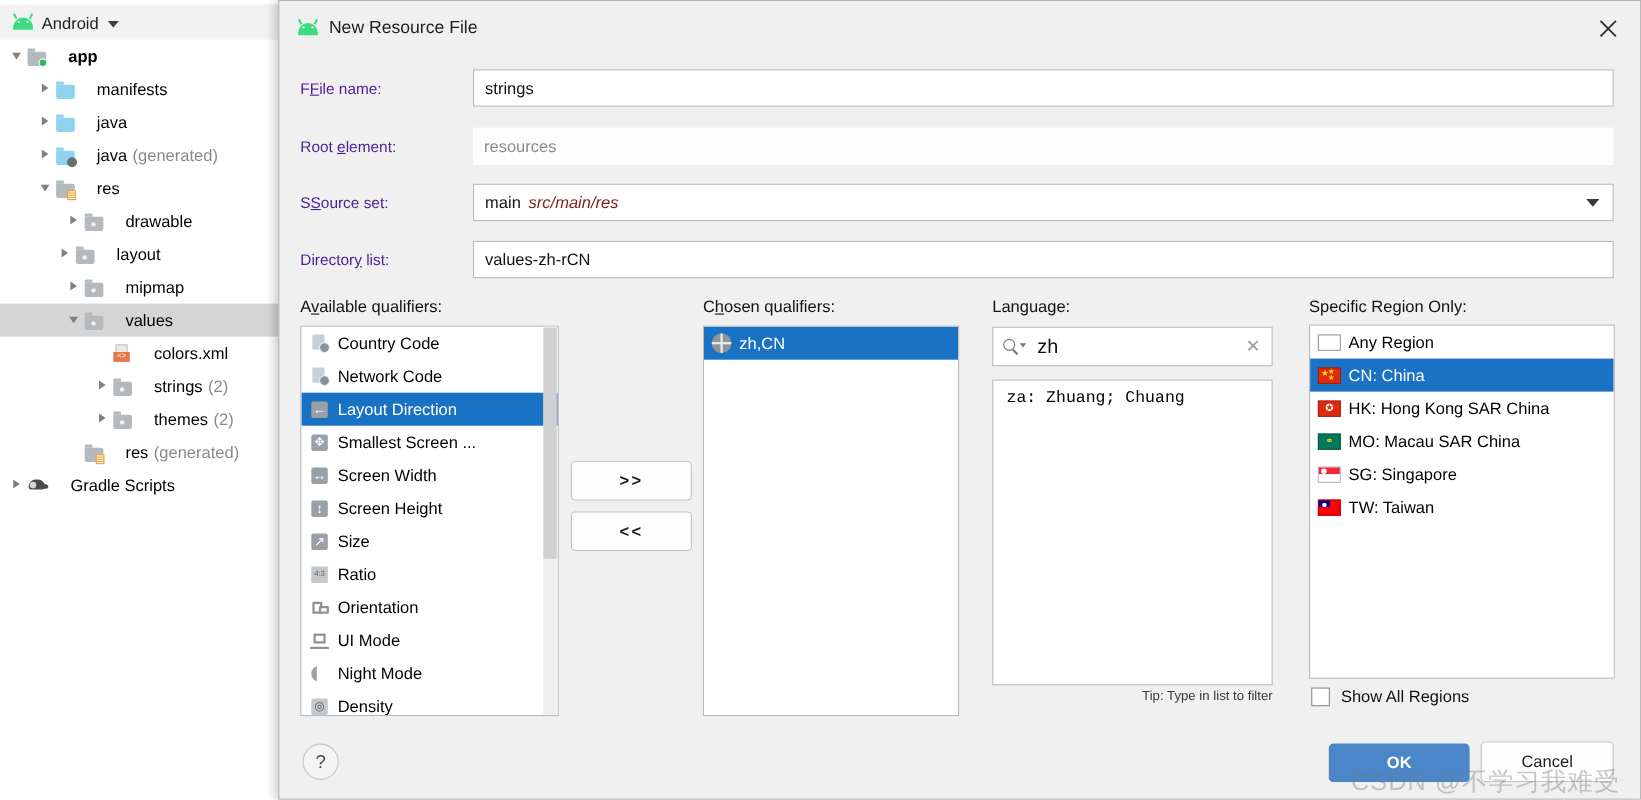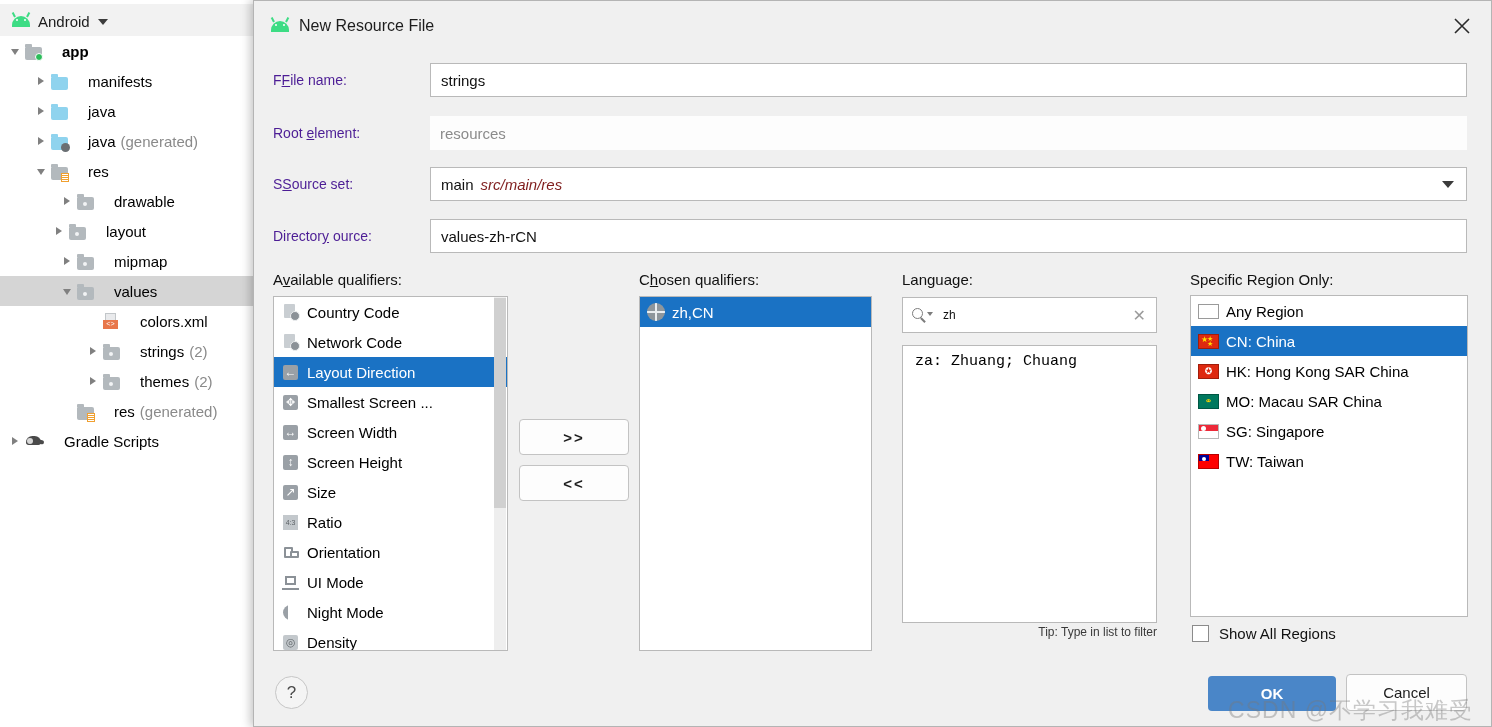--- a/index.html
+++ b/index.html
@@ -151,21 +151,21 @@
 
   
   #lang-search{
     position:absolute;background:#fff;border:1px solid #b9b9b9;box-sizing:border-box;
     display:flex;align-items:center;padding:0 8px;
   }
   #lang-search .magn{position:relative;width:22px;height:18px;flex:0 0 auto;}
   #lang-search .magn .mcirc{position:absolute;left:1px;top:2px;width:11px;height:11px;border:1.6px solid #7c7c7c;border-radius:50%;box-sizing:border-box;}
   #lang-search .magn .mhandle{position:absolute;left:10px;top:11px;width:6px;height:1.6px;background:#7c7c7c;transform:rotate(45deg);transform-origin:left center;}
   #lang-search .magn .mtri{position:absolute;right:0px;top:6px;width:0;height:0;border-left:3.5px solid transparent;border-right:3.5px solid transparent;border-top:4px solid #7c7c7c;}
-  #lang-search .sval{margin-left:10px;font-size:12px;color:#111;flex:1;}
+  #lang-search .sval{margin-left:10px;font-size:18px;color:#111;flex:1;}
   #lang-search .clr{color:#9b9b9b;font-size:16px;padding-right:2px;}
 
   #lang-tip{position:absolute;font-size:12px;color:#3a3a3a;text-align:right;}
 
   
   .cbx{width:17px;height:17px;border:1px solid #8b8b8b;background:#fff;box-sizing:border-box;flex:0 0 auto;}
   .cbrow{position:absolute;display:flex;align-items:center;gap:10px;font-size:15px;color:#111;}
 
   
   .sbar{position:absolute;width:12px;background:#eeeeee;}
@@ -385,21 +385,21 @@
     </span>
   </div>
   <div class="field" style="left:176px;top:166px;width:1037px;">
     <span>main</span>
     <span class="muted">src/main/res</span>
     <span class="selarrow"></span>
   </div>
 
   <div class="form-row" style="top:218px;">
     <span class="form-label">
-      <span>Director</span><u>y</u><span> ource:</span>
+      <span>Director</span><u>y</u><span> list:</span>
     </span>
   </div>
   <div class="field" style="left:176px;top:218px;width:1037px;">
     <span>values-zh-rCN</span>
   </div>
 
   <div class="col-head" style="left:19px;top:270px;">
     <span>A</span><u>v</u><span>ailable qualifiers:</span>
   </div>
   <div class="listbox" id="avail-list" style="left:19px;top:295px;width:235px;height:355px;">

